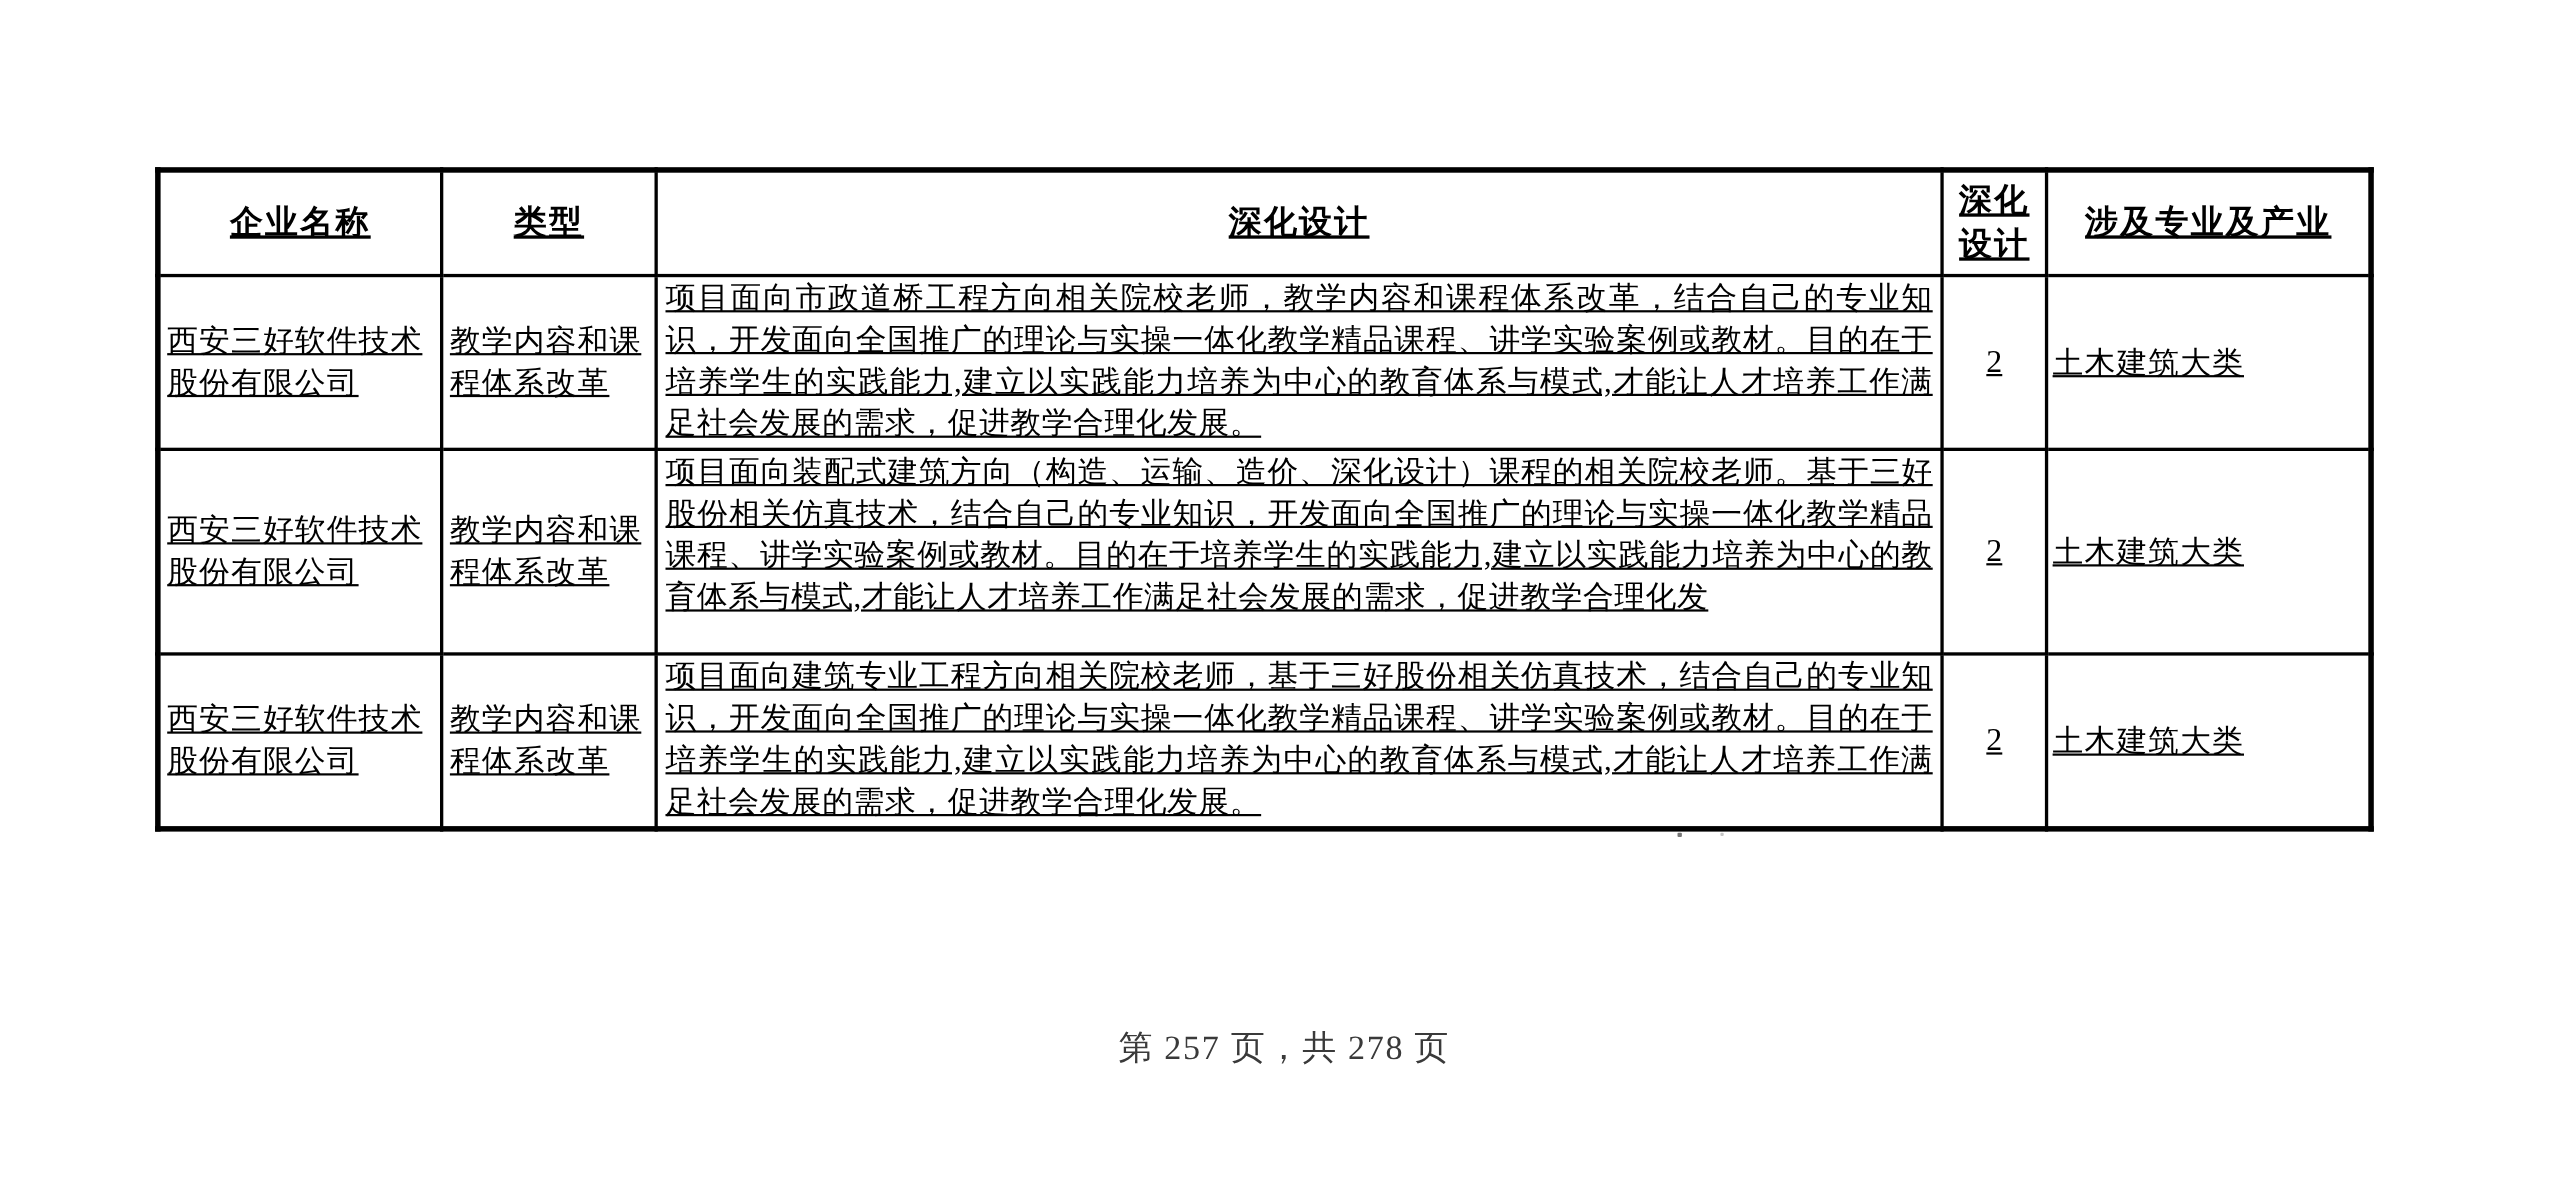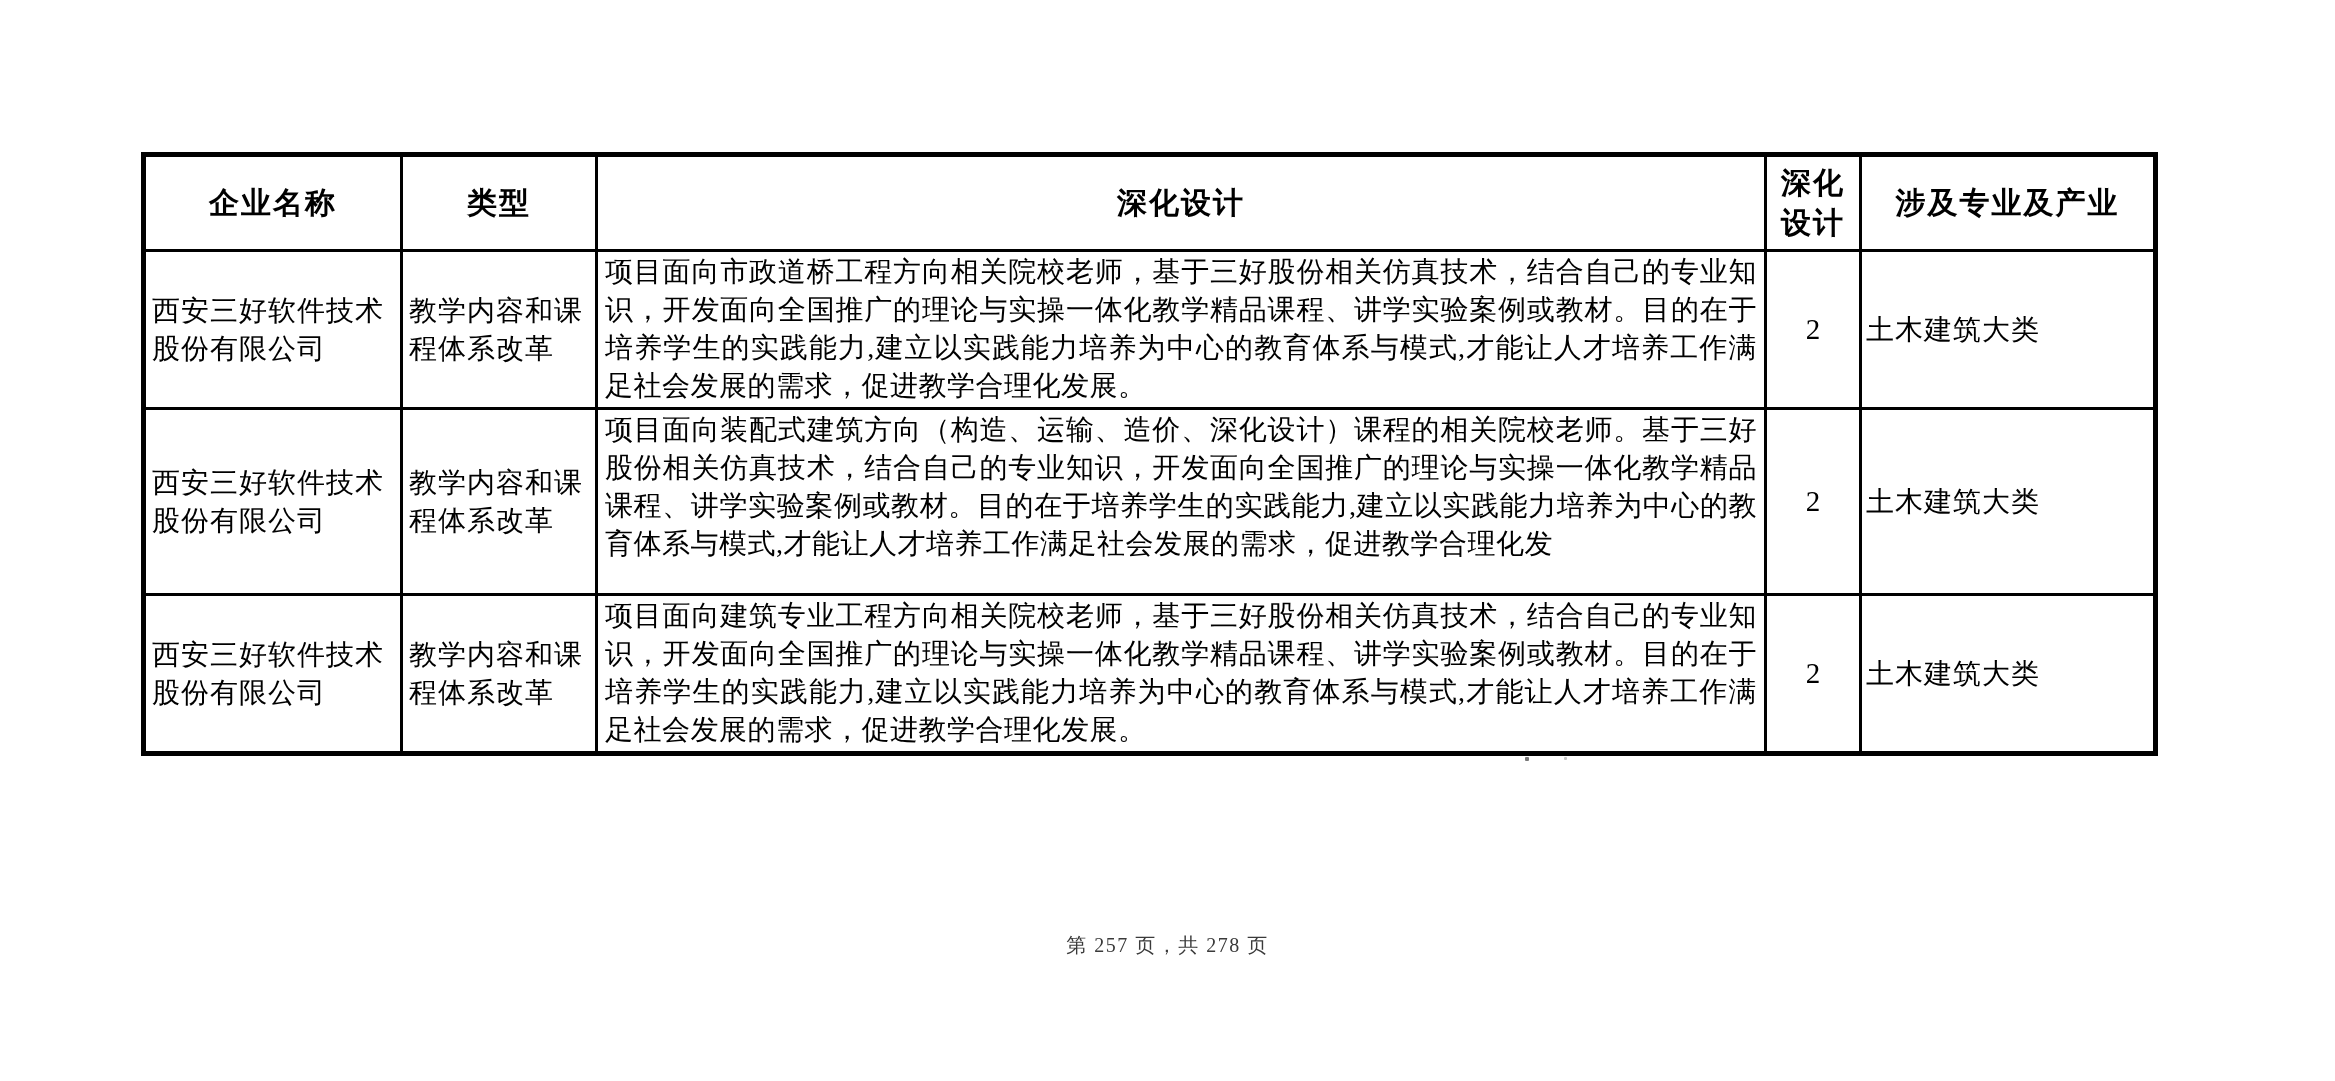--- a/index.html
+++ b/index.html
@@ -19,20 +19,21 @@
   .table-wrap {
     position: absolute;
     left: 141px;
     top: 152px;
   }
   table.doc-table {
     border-collapse: collapse;
     table-layout: fixed;
     width: 2012px;
     border: 5px solid #000000;
+    text-decoration: underline;
   }
   table.doc-table th,
   table.doc-table td {
     border: 3px solid #000000;
     color: #000000;
     overflow: hidden;
   }
   thead th {
     border-bottom-width: 5px;
     font-size: 30px;
@@ -75,21 +76,21 @@
   tr.row-1 { height: 150px; }
   tr.row-2 { height: 186px; }
   tr.row-3 { height: 150px; }
 
   .footer {
     position: absolute;
     left: 0;
     top: 932px;
     width: 2335px;
     text-align: center;
-    font-size: 20px;
+    font-size: 31px;
     color: #3a3a3a;
     letter-spacing: 1.5px;
     font-weight: normal;
   }
   .speckle {
     position: absolute;
     background: #555555;
     border-radius: 1px;
   }
   .speckle.s1 { left: 1525px; top: 757px; width: 4px; height: 4px; opacity: 0.8; }
@@ -115,21 +116,21 @@
           <th>类型</th>
           <th>深化设计</th>
           <th>深化设计</th>
           <th>涉及专业及产业</th>
         </tr>
       </thead>
       <tbody>
         <tr class="row-1">
           <td class="cell-company">西安三好软件技术股份有限公司</td>
           <td class="cell-type">教学内容和课程体系改革</td>
-          <td class="cell-desc">项目面向市政道桥工程方向相关院校老师，基于三好股份相关仿真技术，结合自己的专业知识，开发面向全国推广的理论与实操一体化教学精品课程、讲学实验案例或教材。目的在于培养学生的实践能力,建立以实践能力培养为中心的教育体系与模式,才能让人才培养工作满足社会发展的需求，促进教学合理化发展。</td>
+          <td class="cell-desc">项目面向市政道桥工程方向相关院校老师，教学内容和课程体系改革，结合自己的专业知识，开发面向全国推广的理论与实操一体化教学精品课程、讲学实验案例或教材。目的在于培养学生的实践能力,建立以实践能力培养为中心的教育体系与模式,才能让人才培养工作满足社会发展的需求，促进教学合理化发展。</td>
           <td class="cell-count">2</td>
           <td class="cell-industry">土木建筑大类</td>
         </tr>
         <tr class="row-2">
           <td class="cell-company">西安三好软件技术股份有限公司</td>
           <td class="cell-type">教学内容和课程体系改革</td>
           <td class="cell-desc">项目面向装配式建筑方向（构造、运输、造价、深化设计）课程的相关院校老师。基于三好股份相关仿真技术，结合自己的专业知识，开发面向全国推广的理论与实操一体化教学精品课程、讲学实验案例或教材。目的在于培养学生的实践能力,建立以实践能力培养为中心的教育体系与模式,才能让人才培养工作满足社会发展的需求，促进教学合理化发</td>
           <td class="cell-count">2</td>
           <td class="cell-industry">土木建筑大类</td>
         </tr>

